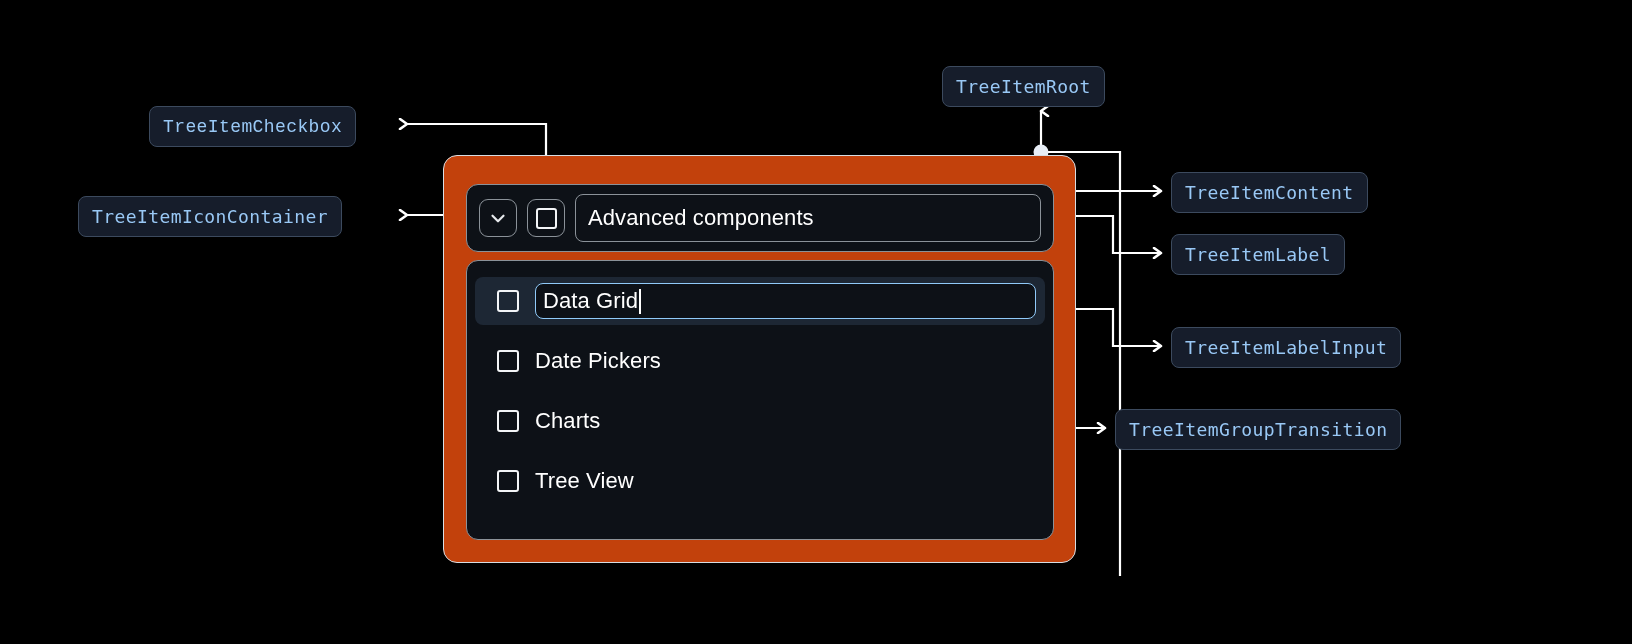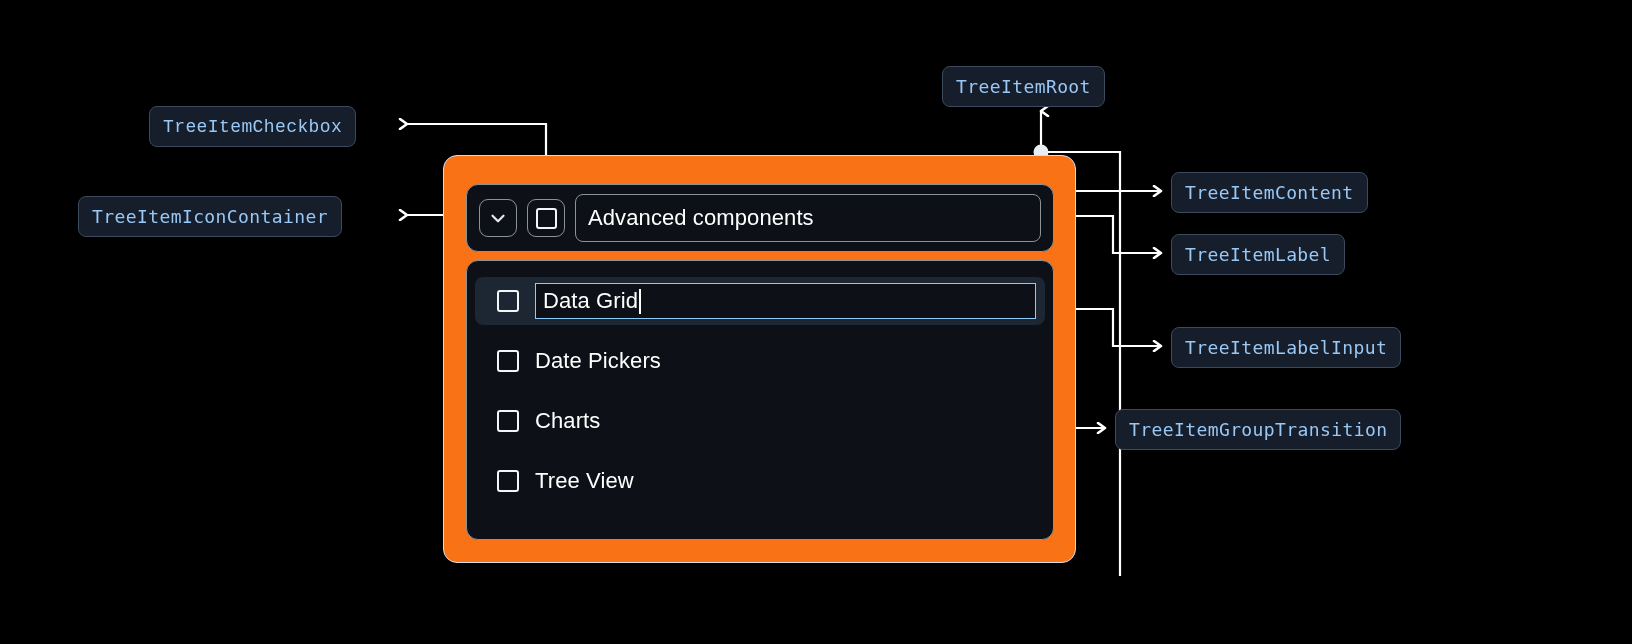--- a/index.html
+++ b/index.html
@@ -42,21 +42,21 @@
   }
 
   
   .tree-root {
     position: absolute;
     left: 443px;
     top: 155px;
     width: 633px;
     height: 408px;
     box-sizing: border-box;
-    background: #f97316;
+    background: #c2410c;
     border: 1px solid #d8dde3;
     border-radius: 14px;
   }
   .tree-content {
     position: absolute;
     left: 22px;
     top: 28px;
     width: 588px;
     height: 68px;
     box-sizing: border-box;
@@ -148,21 +148,21 @@
     font-size: 22px;
     letter-spacing: 0.1px;
   }
   .row-input {
     flex: 1 1 auto;
     height: 36px;
     margin-right: 9px;
     box-sizing: border-box;
     background: #0d1117;
     border: 1.6px solid #90caf9;
-    border-radius: 0;
+    border-radius: 8px;
     display: flex;
     align-items: center;
     padding: 0 7px;
     color: #ffffff;
     font-size: 22px;
     letter-spacing: 0.1px;
   }
   .caret {
     display: inline-block;
     width: 1.6px;

